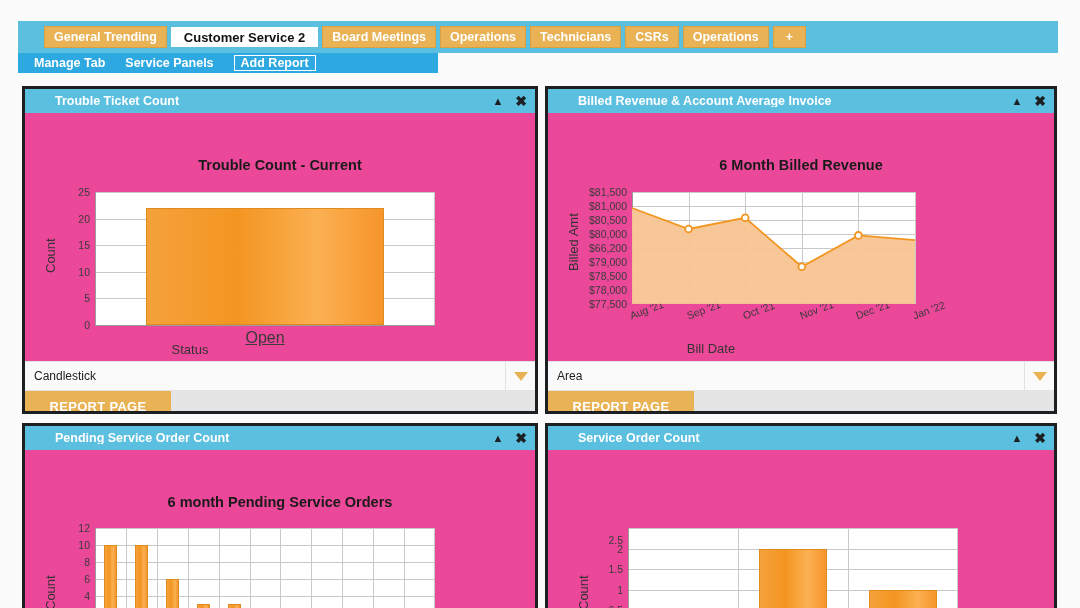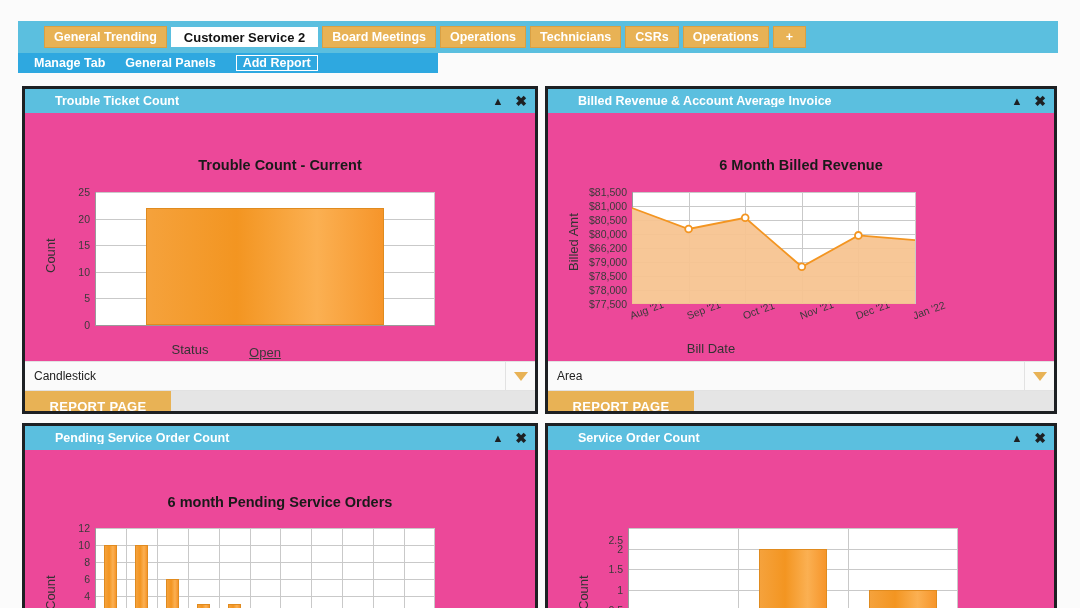--- a/index.html
+++ b/index.html
@@ -155,22 +155,22 @@
     position: absolute; right: 100%; margin-right: 5px;
     font-size: 10.5px; color: #3a3a3a; white-space: nowrap;
     transform: translateY(-50%);
   }
   .bar {
     position: absolute; bottom: 0;
     background: linear-gradient(to right,#F5A23C 0%,#F39521 38%,#FBB052 72%,#F6952A 100%);
     border: 1px solid #E08B1F;
   }
   .catlabel {
-    position: absolute; top: 100%; margin-top: 20px;
-    font-size: 13px; color: #3a3a3a;
+    position: absolute; top: 100%; margin-top: 4px;
+    font-size: 16px; color: #3a3a3a;
     transform: translateX(-50%); white-space: nowrap; text-decoration: underline;
   }
   .xtick-rot {
     position: absolute; top: 100%; margin-top: 6px;
     font-size: 10.5px; color: #3a3a3a; white-space: nowrap;
     transform: rotate(-20deg);
     transform-origin: left top;
   }
   svg { display: block; overflow: visible; }
 </style>
@@ -185,21 +185,21 @@
     <div class="tab">Board Meetings</div>
     <div class="tab">Operations</div>
     <div class="tab">Technicians</div>
     <div class="tab">CSRs</div>
     <div class="tab">Operations</div>
     <div class="tab plus">+</div>
   </div>
 
   <div class="managebar">
     <div class="mitem">Manage Tab</div>
-    <div class="mitem">General Panels</div>
+    <div class="mitem">Service Panels</div>
     <div class="mitem boxed">Add Report</div>
   </div>
 
   <div class="panel" id="panel-tl">
     <div class="panel-head">
       <div class="panel-title">Trouble Ticket Count</div>
       <div class="panel-btn">▲</div>
       <div class="panel-btn close">✖</div>
     </div>
     <div class="panel-body">

